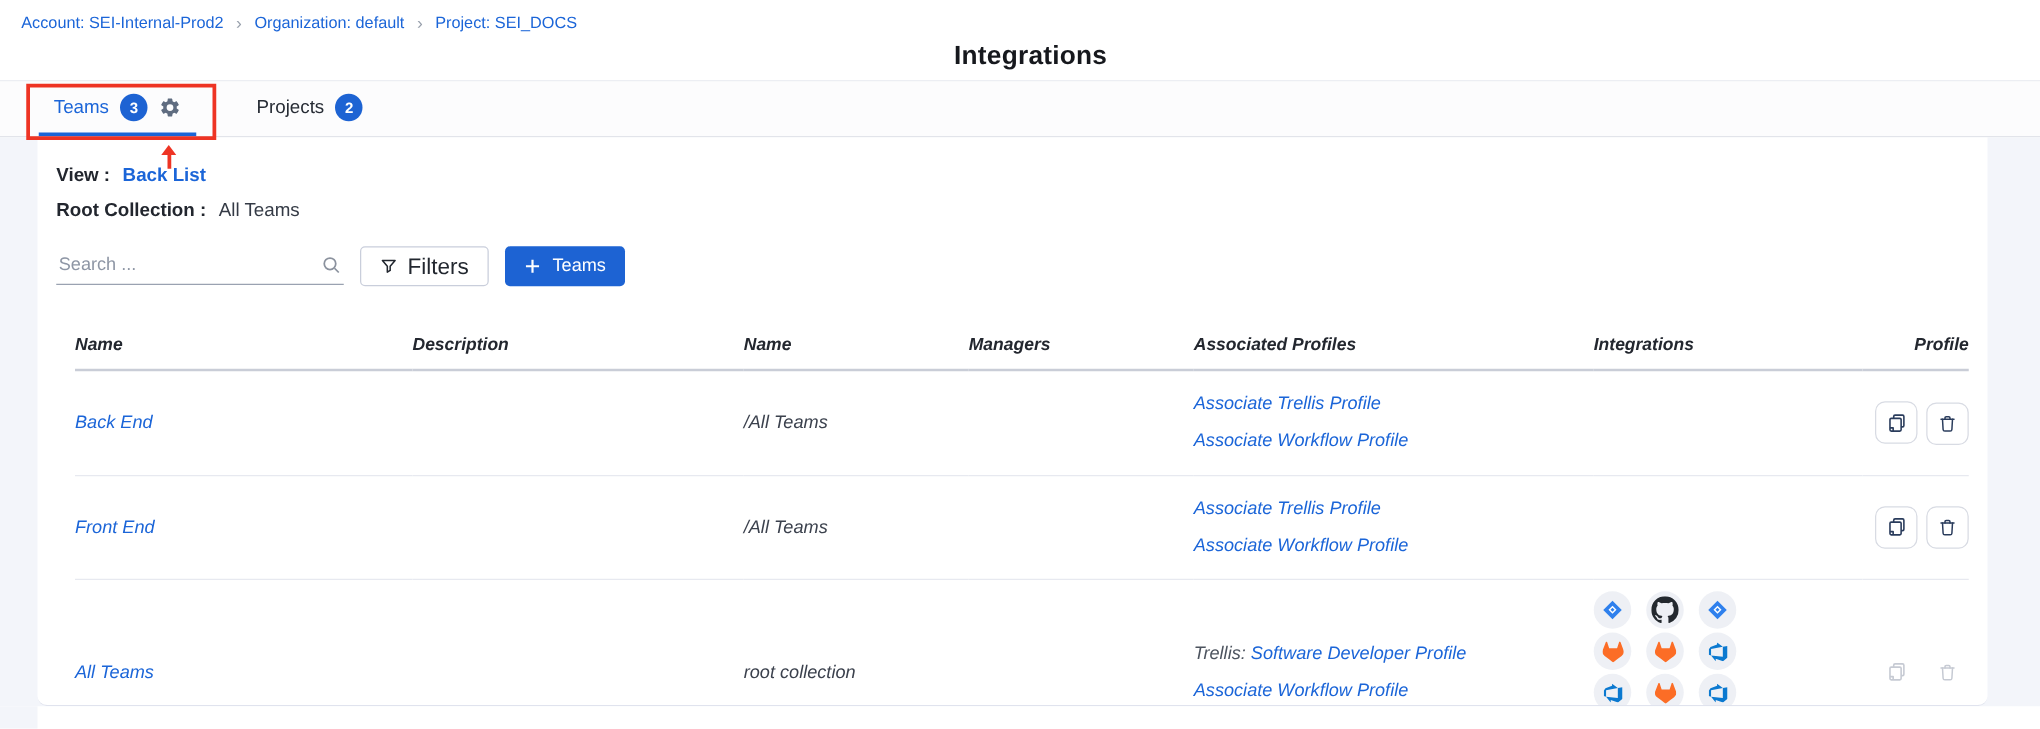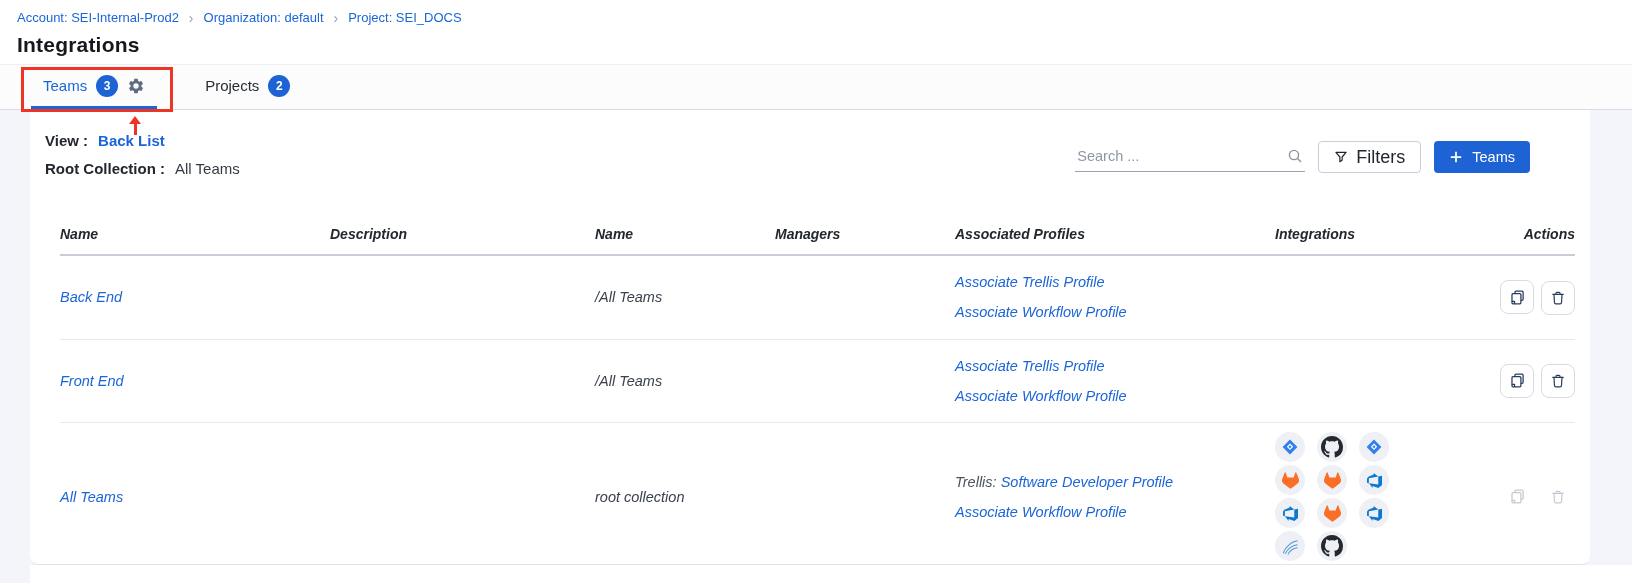--- a/index.html
+++ b/index.html
@@ -3,21 +3,21 @@
 <meta charset="utf-8">
 <style>
   * { box-sizing: border-box; }
   html,body { margin:0; padding:0; }
   body {
     width:1632px; height:583px; overflow:hidden; position:relative;
     background:#ffffff; color:#22272f;
     font-family:"Liberation Sans","DejaVu Sans",sans-serif;
   }
   
-  .header { height:64px; padding:10px 0 0 17px; background:#fff; }
+  .header { height:64px; padding:10px 0 0 17px; background:#fff;text-align:center; }
   .breadcrumb { display:flex; align-items:center; gap:10px; font-size:13px; }
   .crumb { color:#1b65d8; text-decoration:none; cursor:pointer; }
   .crumb-sep { color:#98a0ac; font-size:14px; line-height:1; }
   .page-title { margin-top:8px; font-size:21px; font-weight:700; color:#16181d; letter-spacing:.2px; }
 
   
   .tabbar { height:46px; background:#fcfcfd; border-top:1px solid #eceef3; border-bottom:1px solid #d9dce4;
             display:flex; justify-content:space-between; align-items:stretch; padding-left:31px; }
   .tabs { display:flex; gap:36px; }
   .tab { display:flex; align-items:center; gap:9px; padding:0 12px; cursor:pointer;
@@ -39,21 +39,21 @@
                       border-bottom:8px solid #ee3424; }
   .anno-arrow .stem { width:3px; height:11px; background:#ee3424; margin:0 auto; }
 
   
   .content { position:relative; height:473px; background:#fff; }
   .lavender { position:absolute; left:0; top:0; right:0; height:455px; background:#f3f5fa; }
   .left-strip { position:absolute; left:0; top:455px; width:30px; height:18px; background:#f3f5fa; }
   .card { position:absolute; left:30px; top:0; width:1560px; height:455px; background:#fff;
           border-bottom:1px solid #e0e3ee; border-radius:0 0 8px 8px; overflow:hidden; }
 
-  .card-top { display:flex; justify-content:space-between; align-items:flex-start; padding:22px 60px 0 15px; }
+  .card-top { display:flex; justify-content:space-between; align-items:flex-start; padding:22px 60px 0 15px;flex-direction:column; }
   .meta-row { display:flex; align-items:baseline; gap:10px; font-size:15px; margin-bottom:11px; }
   .meta-label { font-weight:700; color:#22262e; }
   .view-value { color:#1b65d8; font-weight:700; text-decoration:none; cursor:pointer; }
   .root-value { color:#343a45; }
 
   .controls { display:flex; align-items:center; gap:13px; margin-top:9px; }
   .search-box { position:relative; width:230px; }
   .search-input { width:100%; border:none; border-bottom:1px solid #9aa2b1; background:transparent;
                   font-size:14.5px; padding:6px 26px 7px 2px; color:#ec4899; outline:none;
                   font-family:"Liberation Sans","DejaVu Sans",sans-serif; }
@@ -182,21 +182,21 @@
           <col style="width:85px">
       </colgroup>
       <thead>
         <tr>
           <th>Name</th>
           <th>Description</th>
           <th>Name</th>
           <th>Managers</th>
           <th>Associated Profiles</th>
           <th>Integrations</th>
-          <th class="col-actions">Actions</th>
+          <th class="col-actions">Profile</th>
         </tr>
       </thead>
       <tbody>
           <tr>
             <td><a class="cell-link">Back End</a></td>
             <td></td>
             <td>/All Teams</td>
             <td></td>
             <td class="cell-profiles">
               <div class="profile-line"><a class="cell-link">Associate Trellis Profile</a></div>

